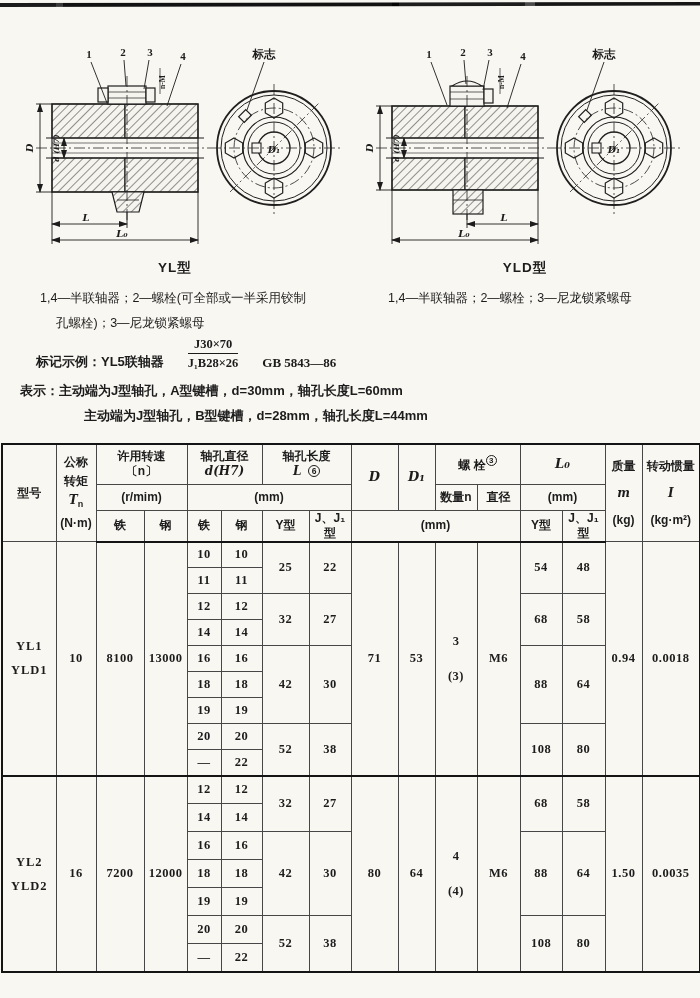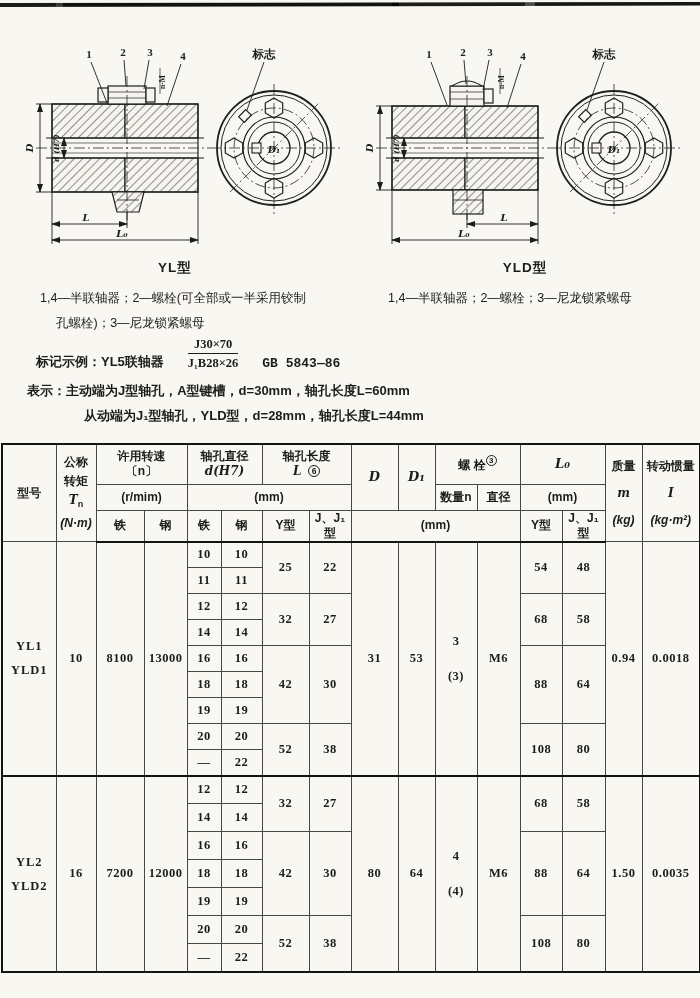--- a/index.html
+++ b/index.html
@@ -27,42 +27,42 @@
   .legend.l1 { left:40px; top:286px; }
   .legend.l2 { left:56px; top:311px;text-align:center; }
   .legend.r1 { left:388px; top:286px; }
   
   .marking { position:absolute; left:36px; top:336px; display:flex; align-items:flex-end; gap:24px;
              font-size:13px; font-weight:700; }
   .frac { display:inline-flex; flex-direction:column; text-align:center;
           font-family:"Liberation Serif", serif; font-size:12.5px; font-weight:700; line-height:16px; }
   .frac .num { border-bottom:1.6px solid #1c1c1c; padding:0 4px 1px; }
   .frac .den { padding-top:1px; }
-  .gbnum { font-family:Liberation Mono, monospace; }
+  .gbnum { font-family:Liberation Serif, serif; }
   .desc { position:absolute; font-size:13px; font-weight:700; white-space:nowrap; }
-  .desc.d1 { left:27px; top:382px; }
+  .desc.d1 { left:20px; top:382px; }
   .desc.d2 { left:84px; top:407px; }
   
   table.spec {
     position:absolute; left:1px; top:443px; width:698px;
     border-collapse:collapse; table-layout:fixed;
     border:2.4px solid #141414;
   }
   .spec th, .spec td {
     border:1px solid #474747; text-align:center; vertical-align:middle; padding:0;
     overflow:hidden;
   }
   .spec th { font:700 12px/15px "Liberation Sans", sans-serif; }
   .spec td { font:700 12.5px "Liberation Serif", serif; letter-spacing:0.5px; }
   .spec thead tr.h1 th { height:40px; }
   .spec thead tr.h2 th { height:26px; }
   .spec thead tr.h3 th { height:24px; }
   .spec thead tr.h3 th, .spec thead tr.h3 td { border-bottom:2.4px solid #141414; }
   .spec tbody tr.group-start td { border-top:2.4px solid #141414; }
-  .unit { font-weight:700;font-style:italic; }
+  .unit { font-weight:700; }
   .var { font-family:"DejaVu Serif", serif; font-style:italic; font-weight:700; }
   .var.big { font-size:13px; }
   sub { font-size:9px; }
   .circ {
     display:inline-block; width:12px; height:12px; border:1.2px solid #1c1c1c; border-radius:50%;
     font:700 8.5px/11px "Liberation Sans", sans-serif; text-align:center; vertical-align:1px;
   }
   .circ.sup { vertical-align:6px; width:11px; height:11px; font-size:8px; line-height:10px; }
   .stack div { line-height:19px; }
   .stack3 div { line-height:27px; }
@@ -264,21 +264,21 @@
 
   <div class="marking">
     <span>标记示例：YL5联轴器</span>
     <span class="frac">
       <span class="num">J30×70</span>
       <span class="den">J₁B28×26</span>
     </span>
     <span class="gbnum">GB 5843—86</span>
   </div>
   <div class="desc d1">表示：主动端为J型轴孔，A型键槽，d=30mm，轴孔长度L=60mm</div>
-  <div class="desc d2">从动端为J₁型轴孔，YLD型，d=28mm，轴孔长度L=44mm</div>
+  <div class="desc d2">主动端为J型轴孔，B型键槽，d=28mm，轴孔长度L=44mm</div>
 
   <table class="spec">
     <colgroup>
       <col style="width:54px">
         <col style="width:40px">
         <col style="width:48px">
         <col style="width:43px">
       <col style="width:34px">
         <col style="width:41px">
         <col style="width:47px">
@@ -355,21 +355,21 @@
             <div>YL1</div>
             <div>YLD1</div>
           </td>
           <td rowspan="9">10</td>
           <td rowspan="9">8100</td>
           <td rowspan="9">13000</td>
           <td>10</td>
           <td>10</td>
           <td rowspan="2">25</td>
           <td rowspan="2">22</td>
-          <td rowspan="9">31</td>
+          <td rowspan="9">71</td>
           <td rowspan="9">53</td>
           <td rowspan="9" class="qty-cell">
             <div>3</div>
             <div>(3)</div>
           </td>
           <td rowspan="9">M6</td>
           <td rowspan="2">54</td>
           <td rowspan="2">48</td>
           <td rowspan="9">0.94</td>
           <td rowspan="9">0.0018</td>

